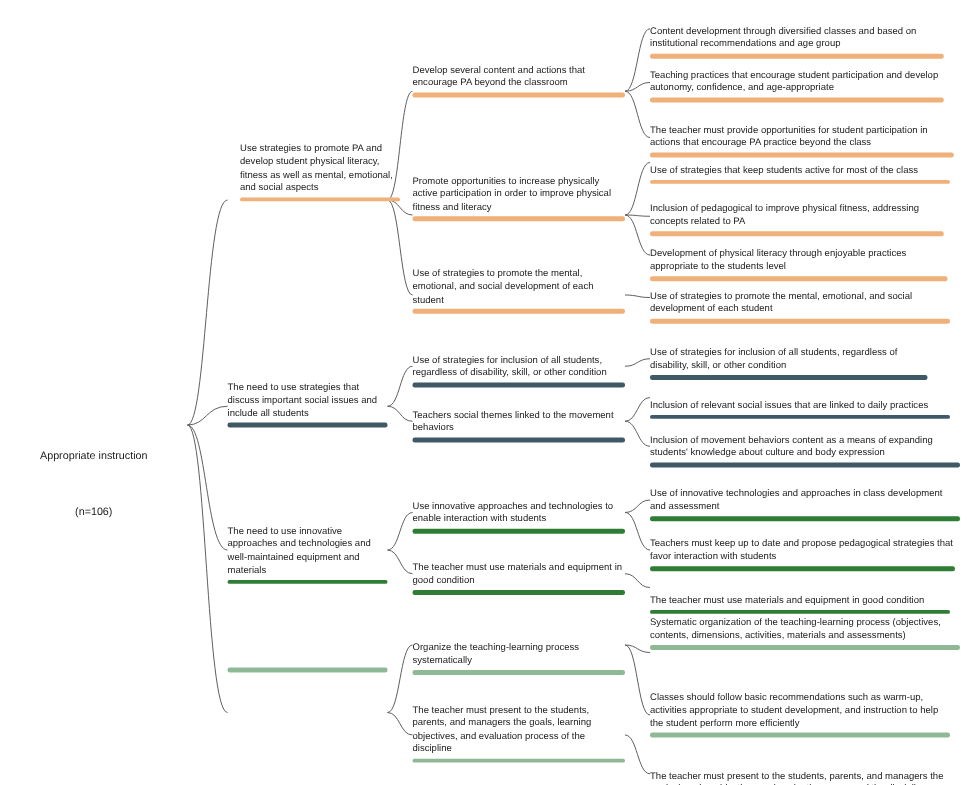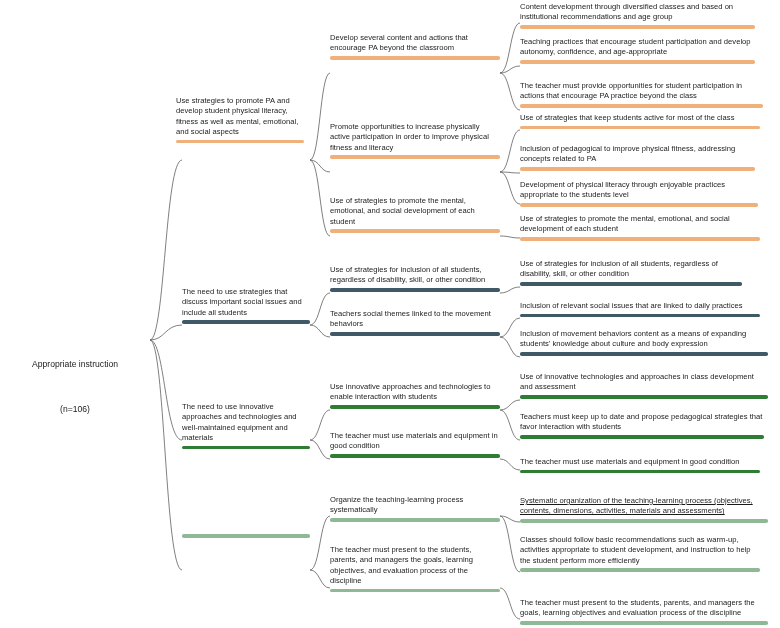--- a/index.html
+++ b/index.html
@@ -9,20 +9,21 @@
   #links{position:absolute;left:0;top:0;width:780px;height:628px;pointer-events:none;}
 
   .node{position:absolute;box-sizing:border-box;}
   .node .txt{
     display:block;
     font-size:7.6px;
     line-height:10.4px;
     letter-spacing:0.02px;
     color:#1b1b1b;
     white-space:pre-line;
+    margin-top:18px;
   }
   .node .bar{display:block;height:3.6px;border-radius:1.8px;margin-top:2.2px;}
 
   
   #root{position:absolute;left:0;top:325px;width:150px;text-align:center;}
   #root .rl{display:block;font-size:8.6px;line-height:12.2px;color:#1b1b1b;margin-top:33px;}
 
   .c-orange .bar{background:#efb07a;}
   .c-teal   .bar{background:#3f5a66;}
   .c-green  .bar{background:#2f7d35;}
@@ -79,21 +80,21 @@
 
       <path d="M500,588 C510,588 510,619 520,619"></path>
     </g>
   </svg>
 
   <div id="root">
     <span class="rl">Appropriate instruction</span>
     <span class="rl">(n=106)</span>
   </div>
 
-  <div class="node c-orange" style="left:176px; top:96px; width:128px;">
+  <div class="node c-orange" style="left:192px; top:96px; width:128px;">
     <span class="txt">Use strategies to promote PA and develop student physical literacy, fitness as well as mental, emotional, and social aspects</span>
     <span class="bar"></span>
   </div>
 
   <div class="node c-orange" style="left:330px; top:33px; width:170px;">
     <span class="txt">Develop several content and actions that encourage PA beyond the classroom</span>
     <span class="bar"></span>
   </div>
   <div class="node c-orange" style="left:330px; top:122px; width:170px;">
     <span class="txt">Promote opportunities to increase physically active participation in order to improve physical fitness and literacy</span>
@@ -195,21 +196,21 @@
 
   <div class="node c-lgreen" style="left:330px; top:495px; width:170px;">
     <span class="txt">Organize the teaching-learning process systematically</span>
     <span class="bar"></span>
   </div>
   <div class="node c-lgreen" style="left:330px; top:545px; width:170px;">
     <span class="txt">The teacher must present to the students, parents, and managers the goals, learning objectives, and evaluation process of the discipline</span>
     <span class="bar"></span>
   </div>
 
-  <div class="node c-lgreen" style="left:520px; top:496px; width:248px;text-decoration:underline;">
+  <div class="node c-lgreen" style="left:520px; top:475px; width:248px;">
     <span class="txt">Systematic organization of the teaching-learning process (objectives, contents, dimensions, activities, materials and assessments)</span>
     <span class="bar"></span>
   </div>
   <div class="node c-lgreen" style="left:520px; top:535px; width:240px;">
     <span class="txt">Classes should follow basic recommendations such as warm-up, activities appropriate to student development, and instruction to help the student perform more efficiently</span>
     <span class="bar"></span>
   </div>
   <div class="node c-lgreen" style="left:520px; top:598px; width:248px;">
     <span class="txt">The teacher must present to the students, parents, and managers the goals, learning objectives and evaluation process of the discipline</span>
     <span class="bar"></span>

